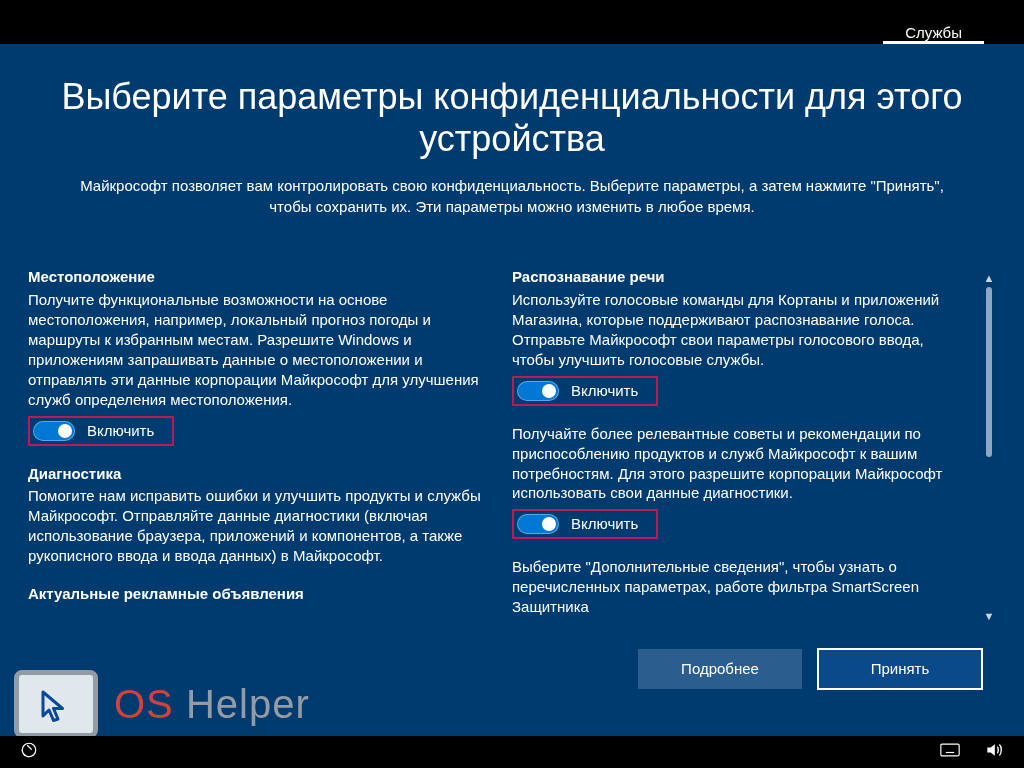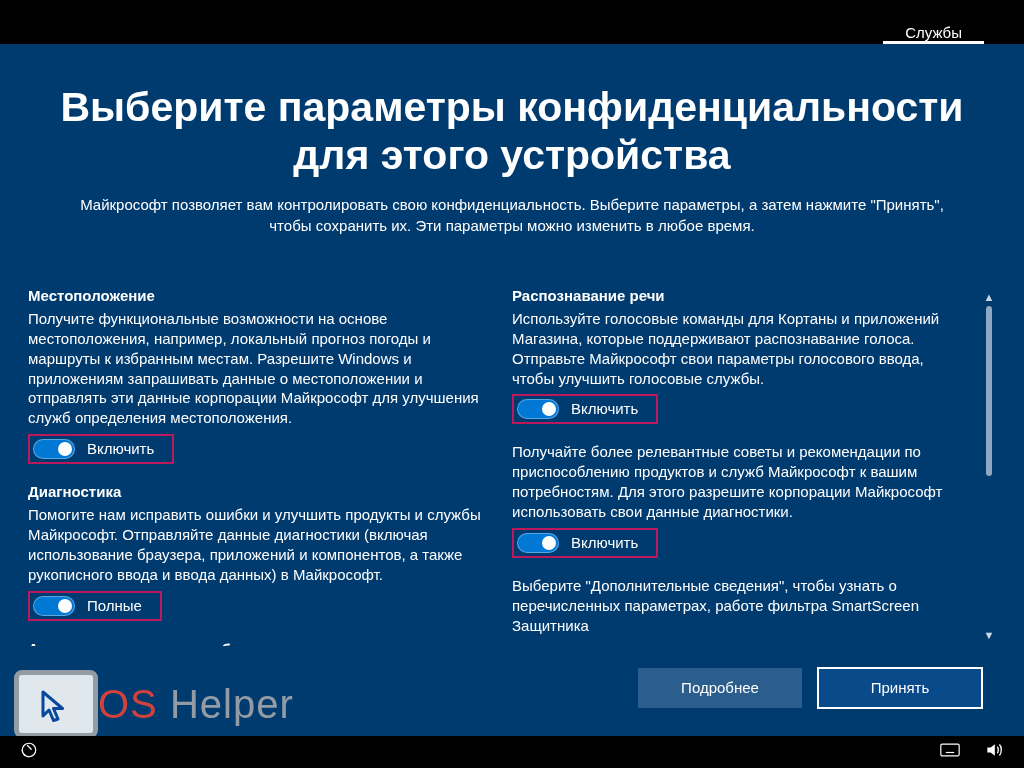--- a/index.html
+++ b/index.html
@@ -24,24 +24,24 @@
     border-bottom: 3px solid #fff;
   }
   .panel {
     background: #003b70;
     position: relative;
     padding: 24px 28px 0 28px;
     height: 696px;
   }
   .headline {
     text-align: center;
-    font-weight: 700;
-    font-size: 41px;
+    font-weight: 400;
+    font-size: 36px;
     line-height: 1.18;
-    margin-top: 15px;
+    margin-top: 8px;
   }
   .subhead {
     text-align: center;
     font-size: 15px;
     font-weight: 400;
     line-height: 1.4;
     margin: 14px 40px 0 40px;
   }
   .scroll-frame {
     position: relative;
@@ -145,21 +145,21 @@
     padding: 0 20px;
   }
   .ease-icon svg { width: 18px; height: 18px; }
   .task-right { display: flex; gap: 24px; align-items: center; }
   .kb-icon svg, .vol-icon svg { width: 20px; height: 20px; }
 
   .watermark {
     position: absolute;
     left: 14px; bottom: 2px;
     display: flex; align-items: center;
-    gap: 0;
+    gap: 16px;
     opacity: .88;
   }
   .wm-box {
     width: 84px; height: 68px;
     border-radius: 8px;
     border: 5px solid #a8aaad;
     position: relative;
     background: #fff;
   }
   .wm-box::after{
@@ -198,26 +198,20 @@
             <div class="switch">
                 <div class="knob"></div>
               </div>
             <span class="toggle-label">Включить</span>
           </div>
         </div>
 
         <div class="section">
           <div class="sec-title">Диагностика</div>
           <div class="sec-body">Помогите нам исправить ошибки и улучшить продукты и службы Майкрософт. Отправляйте данные диагностики (включая использование браузера, приложений и компонентов, а также рукописного ввода и ввода данных) в Майкрософт.</div>
-          <div class="toggle-row hl">
-            <div class="switch">
-                <div class="knob"></div>
-              </div>
-            <span class="toggle-label">Полные</span>
-          </div>
         </div>
 
         <div class="section">
           <div class="sec-title">Актуальные рекламные объявления</div>
 
         </div>
 
       </div>
 
       <div class="col">

